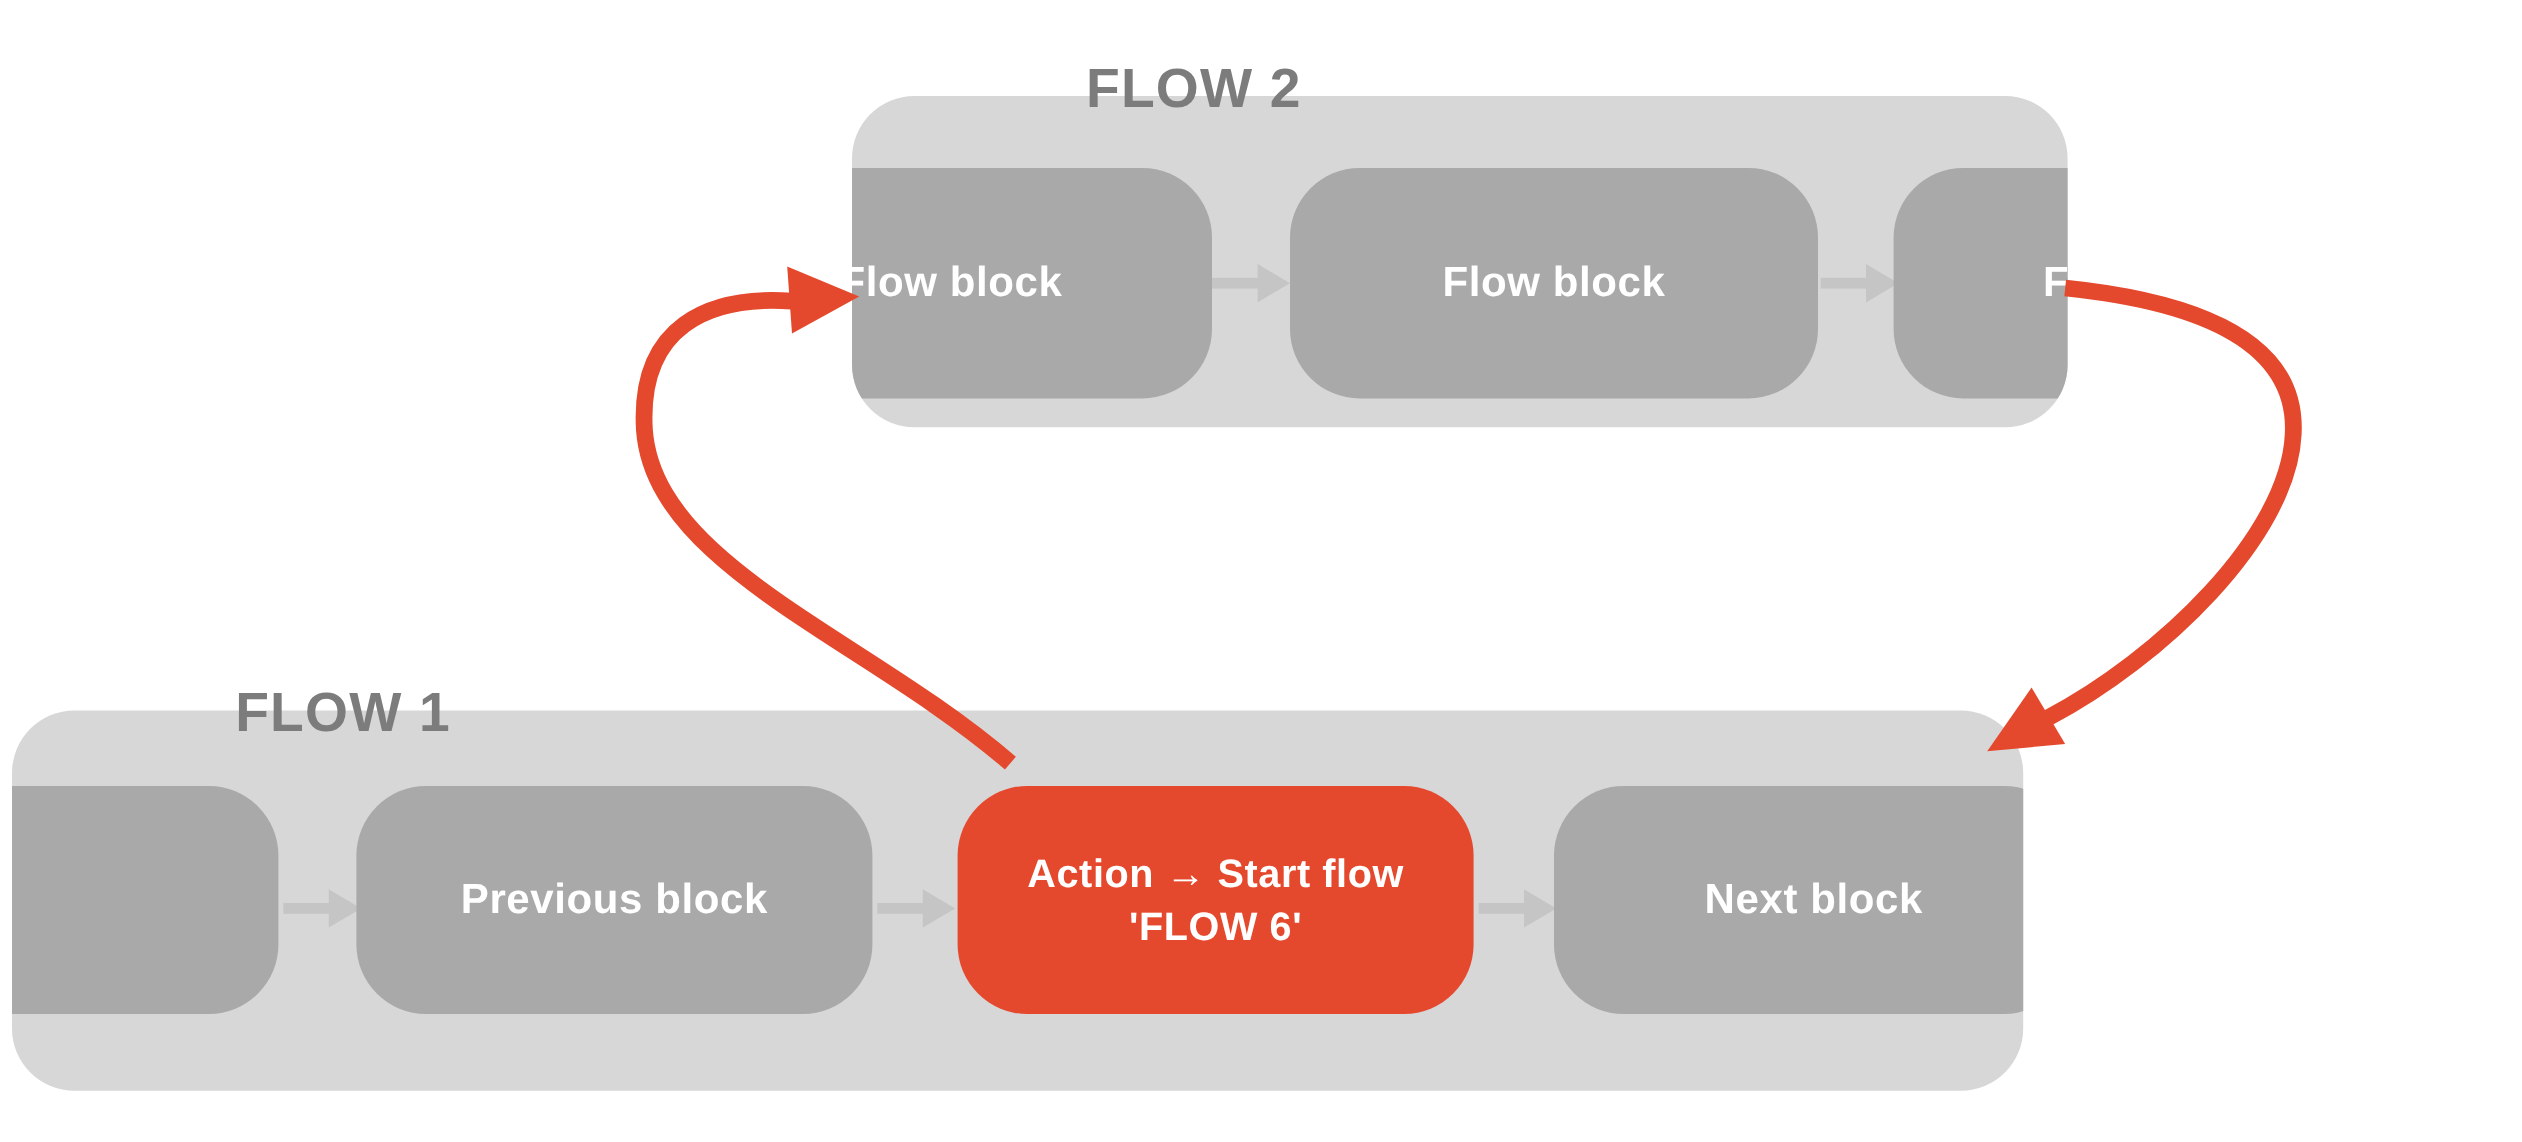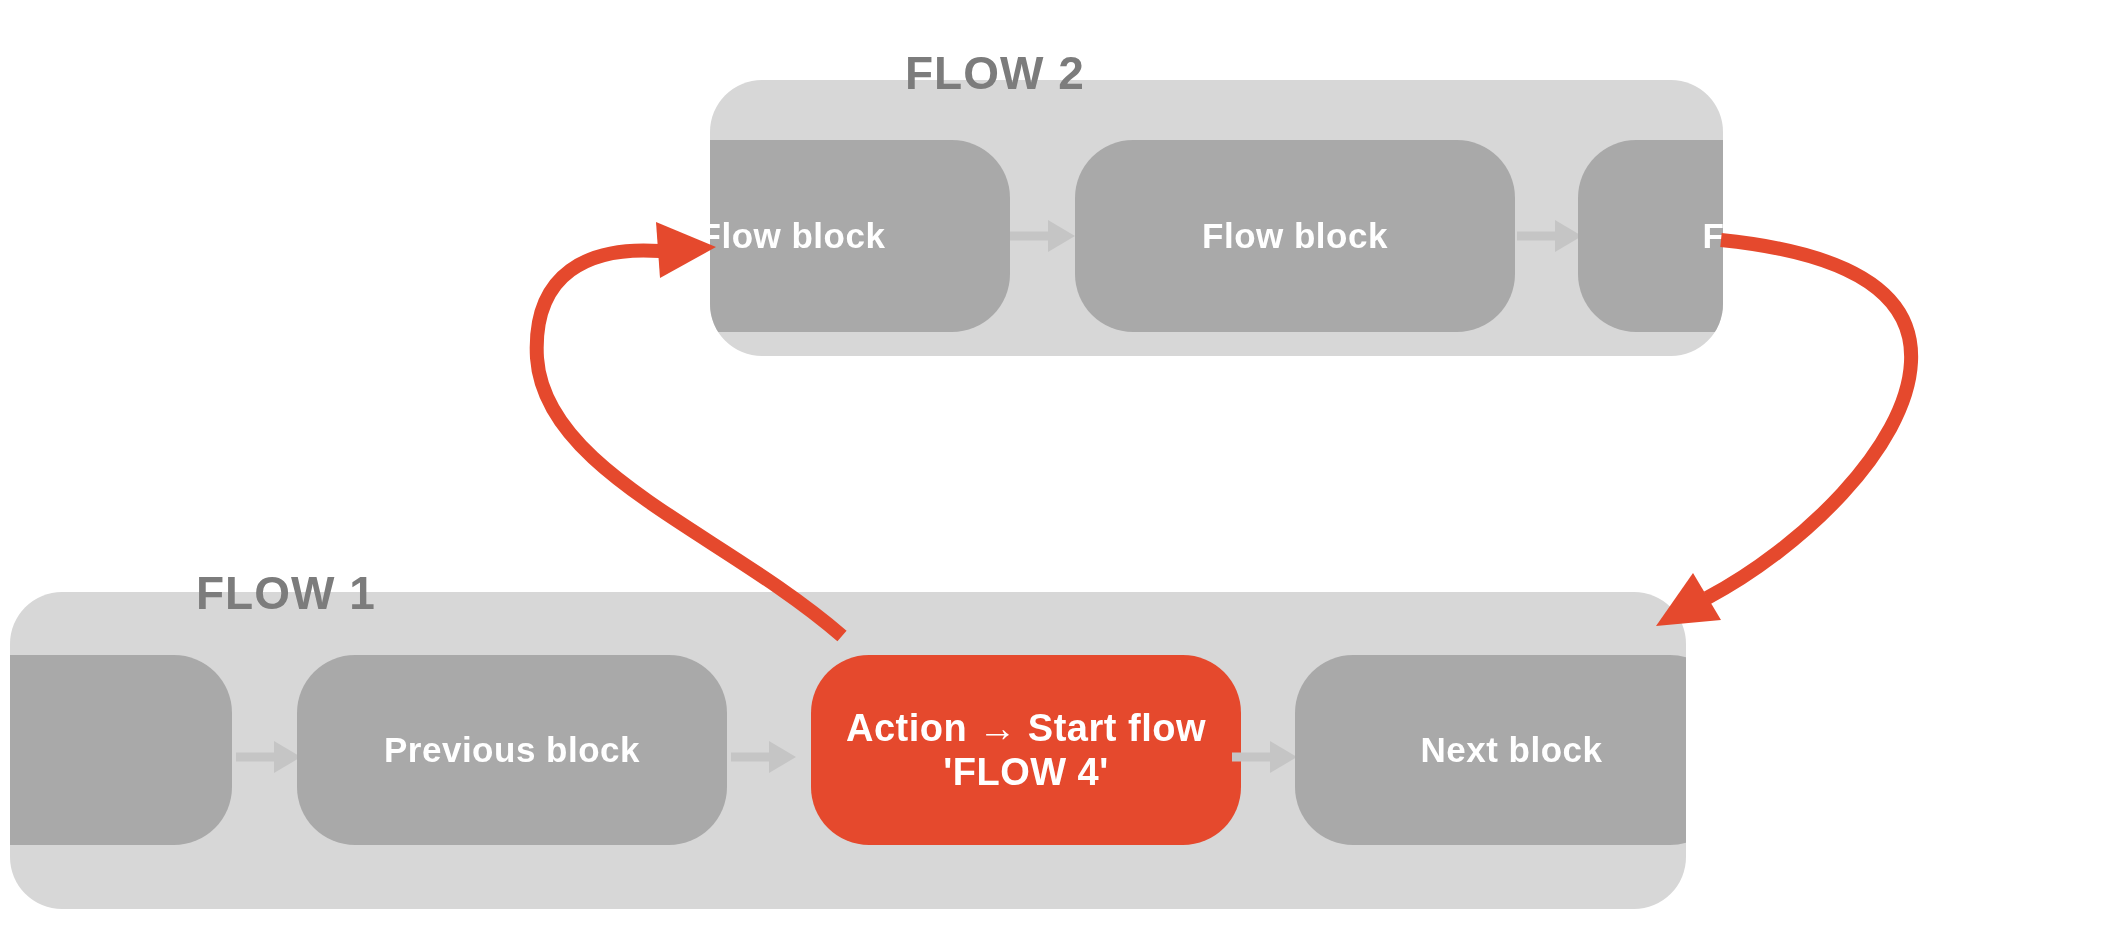--- a/index.html
+++ b/index.html
@@ -49,25 +49,24 @@
     justify-content:center;
     text-align:center;
     color:var(--block-text);
     font-size:35px;
     font-weight:600;
     letter-spacing:0.5px;
     white-space:nowrap;
   }
   .block.action{
     background:var(--accent);
-    font-size:38px;
+    font-size:33px;
     font-weight:700;
     line-height:44px;
     white-space:normal;
-    margin-left:13px;
   }
   
   #f2-b1{left:-135px;top:60px;width:435px;height:192px;}
   #f2-b2{left:365px;top:60px;width:440px;height:192px;}
   #f2-b3{left:868px;top:60px;width:435px;height:192px;}
   #f2-c1{left:300px;top:136px;}
   #f2-c2{left:807px;top:136px;}
   
   #f1-b0{left:-213px;top:63px;width:435px;height:190px;}
   #f1-b1{left:287px;top:63px;width:430px;height:190px;}
@@ -138,21 +137,21 @@
     </div>
     <div class="connector" id="f1-c2">
       <svg width="66" height="40" viewBox="0 0 66 40">
           <rect x="0" y="15.5" width="40" height="9"></rect>
           <polygon points="38,4 38,36 65,20"></polygon>
         </svg>
     </div>
     <div class="block action" id="f1-b2">
       <span>
         <span>Action → Start flow</span><br>
-        <span>'FLOW 4'</span>
+        <span>'FLOW 6'</span>
       </span>
     </div>
     <div class="connector" id="f1-c3">
       <svg width="66" height="40" viewBox="0 0 66 40">
           <rect x="0" y="15.5" width="40" height="9"></rect>
           <polygon points="38,4 38,36 65,20"></polygon>
         </svg>
     </div>
     <div class="block" id="f1-b3">
       <span>Next block</span>

